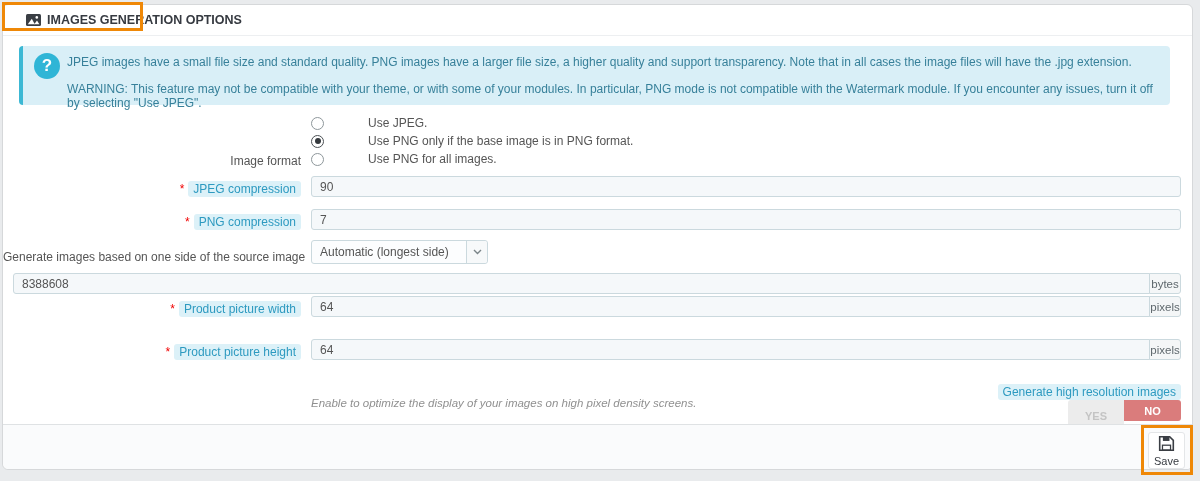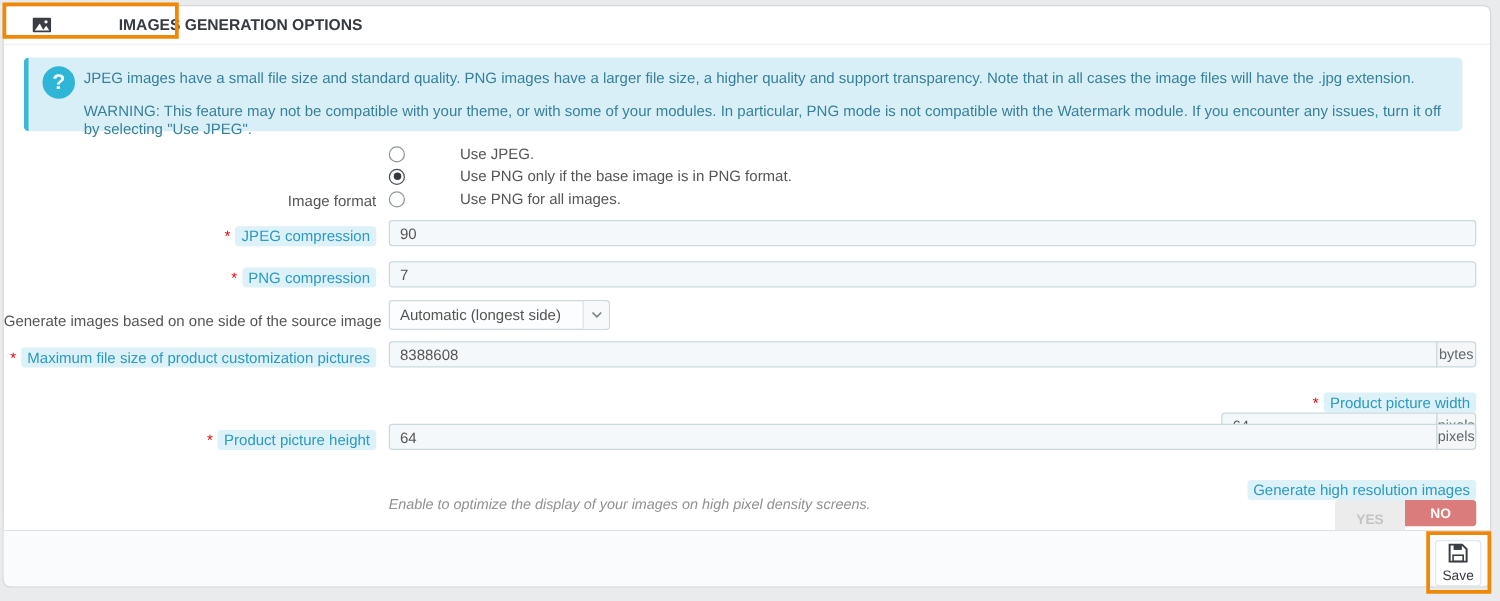--- a/index.html
+++ b/index.html
@@ -13,21 +13,21 @@
     overflow:hidden;
   }
   .panel {
     position:absolute; left:2px; top:4px; width:1191px; height:466px;
     background:#fff; border:1px solid #d6d8da; border-radius:6px;
   }
   .panel-header {
     position:absolute; top:0; left:0; right:0; height:31px;
     border-bottom:1px solid #edeff1;
     display:flex; align-items:center; padding-left:23px;
-    color:#363a41; font-weight:bold; font-size:12.5px;gap:48px;
+    color:#363a41; font-weight:bold; font-size:12.5px;
   }
   .panel-header .hicon { margin-right:6px; display:flex; align-items:center; }
   .annotation {
     position:absolute; border:3px solid #ef8807; z-index:30; pointer-events:none;
   }
   .annotation.a1 { left:2px; top:2px; width:141px; height:29px; }
   .annotation.a2 { left:1141px; top:425px; width:52px; height:50px; }
 
   .info-box {
     position:absolute; left:16px; top:41px; width:1151px; height:59px;
@@ -56,21 +56,21 @@
     width:13px; height:13px; border-radius:50%; border:1px solid #8e979b;
     background:#fff; flex:none; margin-right:8px; position:relative;
   }
   .radio.checked { border-color:#4b5054; }
   .radio.checked::after {
     content:""; position:absolute; left:2.5px; top:2.5px; right:2.5px; bottom:2.5px;
     background:#35393d; border-radius:50%;
   }
 
   .r-jpeg { top:171px; } .r-png { top:204px; } .r-select { top:235px; }
-  .r-max { top:268px; } .r-width { top:306px;flex-direction:column; } .r-height { top:334px; }
+  .r-max { top:268px; } .r-width { top:291px; } .r-height { top:334px; }
   .r-toggle { top:376px;flex-direction:column; } .r-help { top:391px; }
 
   .tinput {
     width:100%; height:21px; background:#f5f8fa; border:1px solid #cbd9de;
     border-radius:3px; padding:0 8px; color:#555; font-size:12px;
     font-family:"Liberation Sans", sans-serif; outline:none; display:block;
   }
   .igroup { display:flex; width:100%; }
   .igroup .tinput { flex:1; border-radius:3px 0 0 3px; }
   .addon {
@@ -181,23 +181,20 @@
         <span class="sel-caret">
           <svg width="9" height="6" viewBox="0 0 9 6">
               <path d="M1 1 L4.5 4.5 L8 1" fill="none" stroke="#7a8488" stroke-width="1.4"></path>
             </svg>
         </span>
       </div>
     </div>
   </div>
 
   <div class="row r-max">
-    <div class="lbl">
-      <span class="req">*</span><span class="lbl-hl">Maximum file size of product customization pictures</span>
-    </div>
     <div class="ctrl">
       <div class="igroup">
         <input class="tinput" type="text" value="8388608" style="">
         <span class="addon">bytes</span>
       </div>
     </div>
   </div>
 
   <div class="row r-width">
     <div class="lbl">

